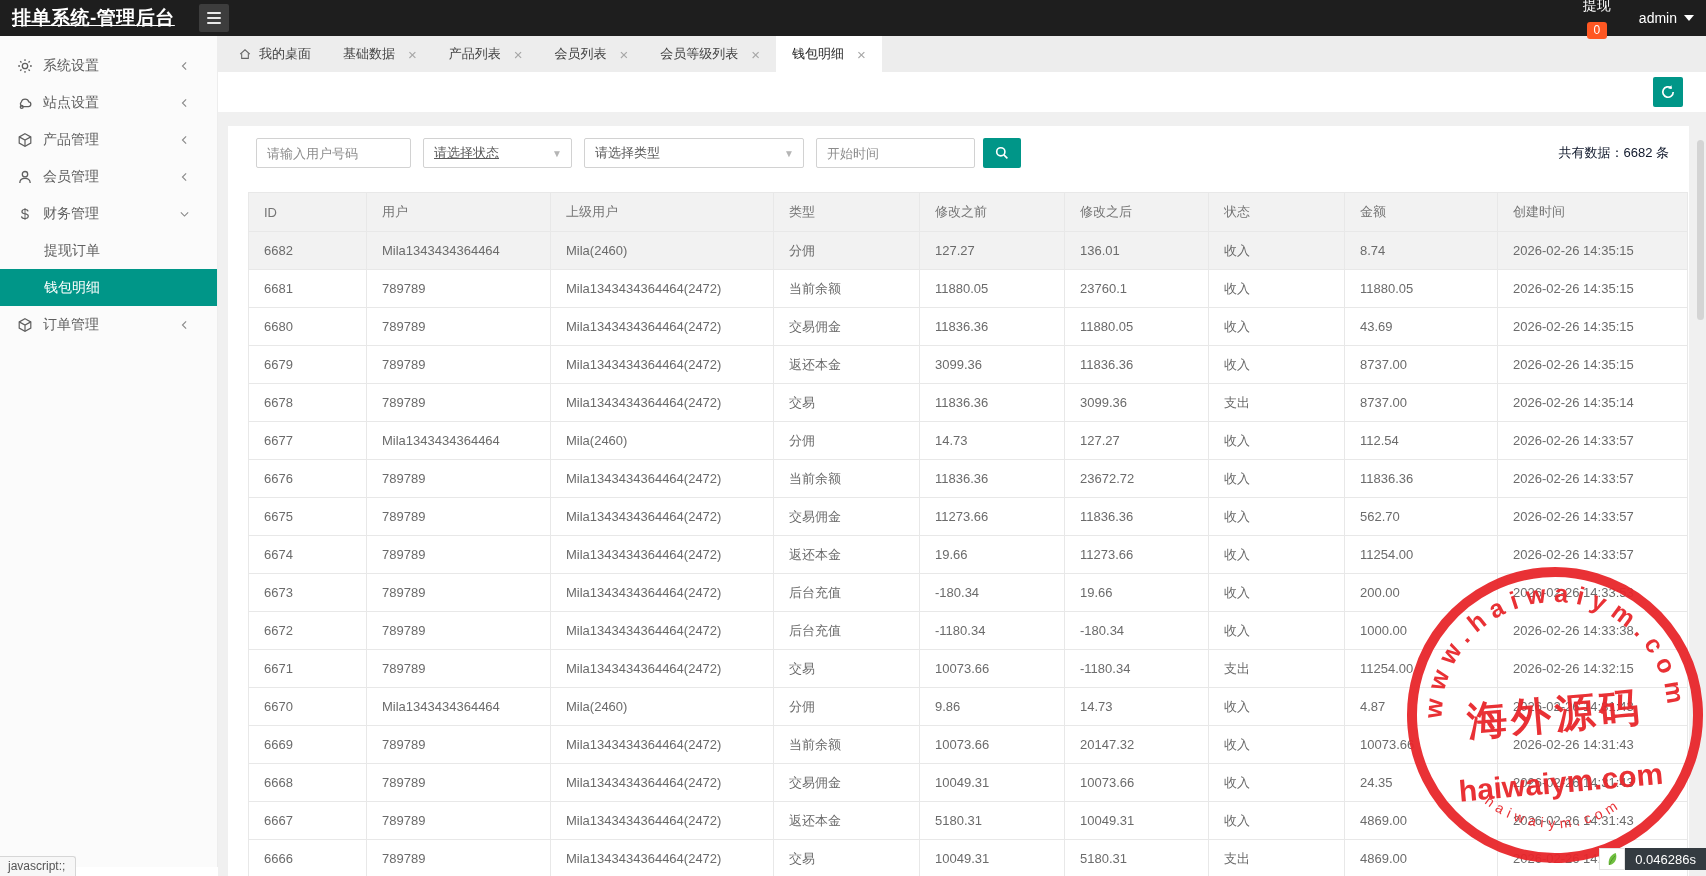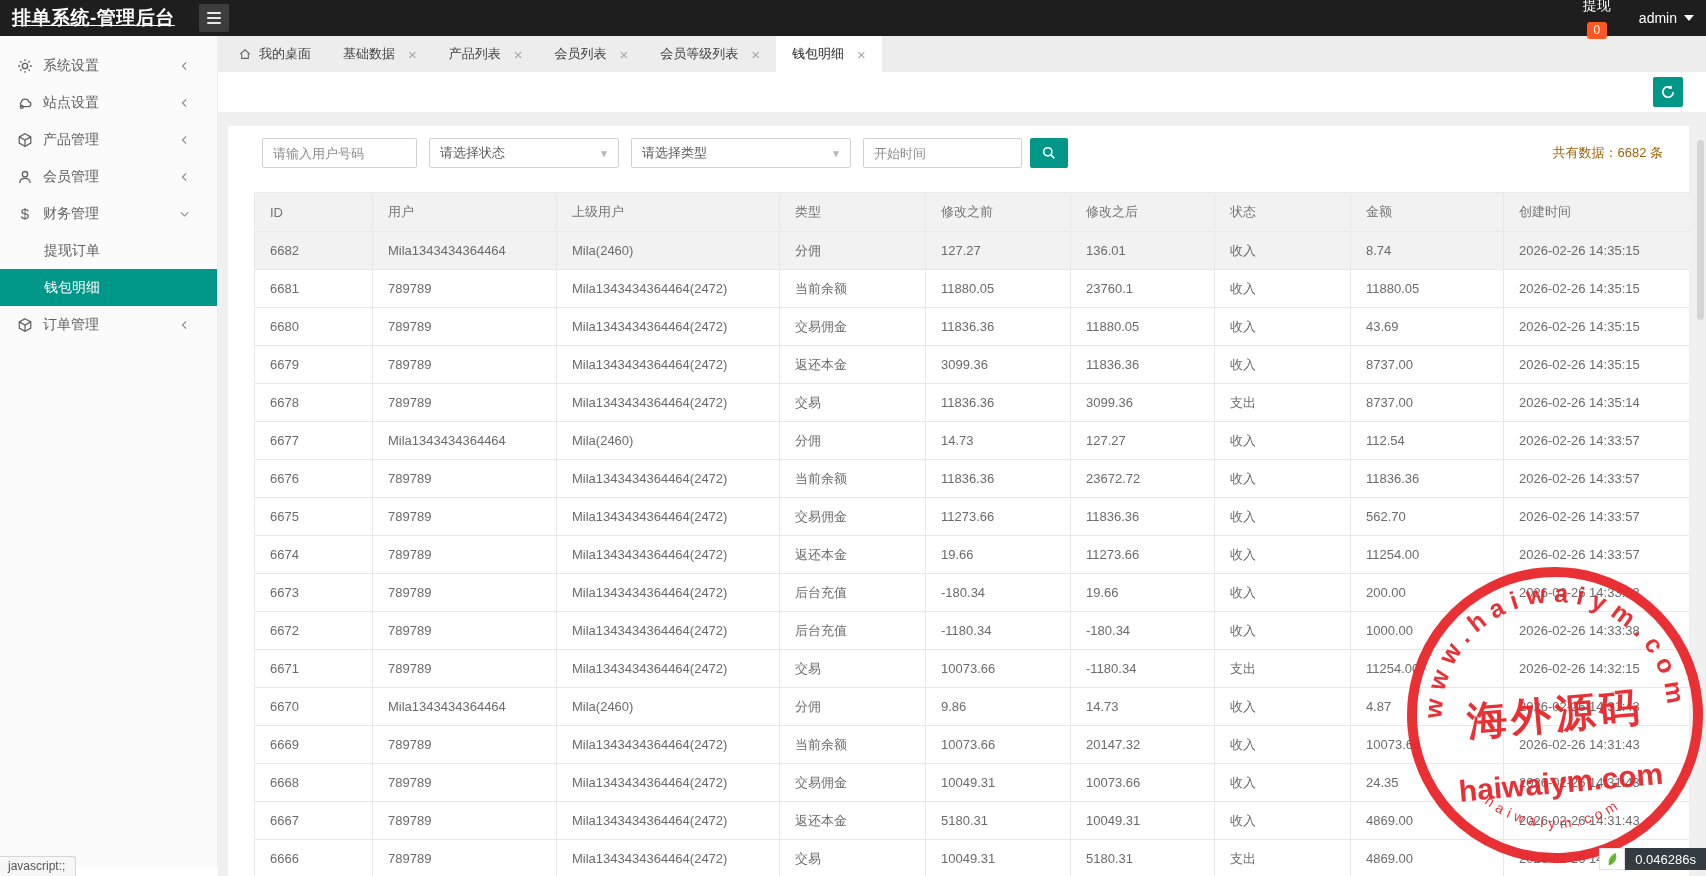--- a/index.html
+++ b/index.html
@@ -35,31 +35,31 @@
   .tab.active { background:#fff; color:#262626; }
   .tab .close { color:#a6a6a6; font-size:15px; line-height:1; margin-left:6px; cursor:pointer; }
   .tab .t-icon { display:inline-flex; }
 
   
   .toolbar { position:absolute; left:218px; top:72px; right:0; height:40px; background:#fff; z-index:4; }
   .refresh-btn { position:absolute; right:23px; top:5px; width:30px; height:30px; background:var(--accent,#009688); border:none; border-radius:2px; cursor:pointer; display:flex; align-items:center; justify-content:center; }
 
   
   .content { position:absolute; left:218px; top:112px; right:0; bottom:0; background:#f0f0f0; overflow:hidden; }
-  .card { position:absolute; left:10px; top:14px; right:17px; bottom:0; background:#fff; padding:12px 26px; overflow:hidden; }
+  .card { position:absolute; left:10px; top:14px; right:17px; bottom:0; background:#fff; padding:12px 20px; overflow:hidden; }
   .filter-row { display:flex; align-items:center; gap:12px; padding-left:8px; }
   .f-input { width:155px; height:30px; border:1px solid #d2d2d2; border-radius:2px; padding:0 10px; font-size:13px; color:#333; background:#fff; outline:none; }
   .f-input::placeholder { color:#8c8c8c; }
   .f-input.date { width:159px; }
   .f-select { position:relative; height:30px; border:1px solid #d2d2d2; border-radius:2px; background:#fff; display:flex; align-items:center; padding:0 26px 0 10px; font-size:13px; color:#595959; cursor:pointer; }
-  .f-select.status { width:190px; }
+  .f-select.status { width:149px;text-decoration:underline; }
   .f-select.type { width:220px; }
   .f-select .sel-caret { position:absolute; right:9px; color:#b5b5b5; font-size:10px; }
   .search-btn { width:38px; height:30px; margin-left:-4px; background:var(--accent,#009688); border:none; border-radius:2px; cursor:pointer; display:flex; align-items:center; justify-content:center; }
-  .summary { margin-left:auto; font-size:13px; color:#a16207; line-height:30px; }
+  .summary { margin-left:auto; font-size:13px; color:#0f172a; line-height:30px; }
 
   
   table.grid { border-collapse:collapse; table-layout:fixed; width:1439px; margin-top:24px; font-size:13px; color:#6b6b6b; }
   table.grid th, table.grid td { border:1px solid #e8e8e8; text-align:left; padding:0 8px 0 15px; height:38px; font-weight:normal; white-space:nowrap; overflow:hidden; }
   table.grid thead th { background:#f2f2f2; color:#757575; height:39px; }
   table.grid tbody tr { background:#fff; }
   table.grid tbody tr.hovered { background:#f2f2f2; }
 
   
   .watermark { position:absolute; left:1395px; top:555px; width:320px; height:320px; z-index:40; pointer-events:none; opacity:.95; }

